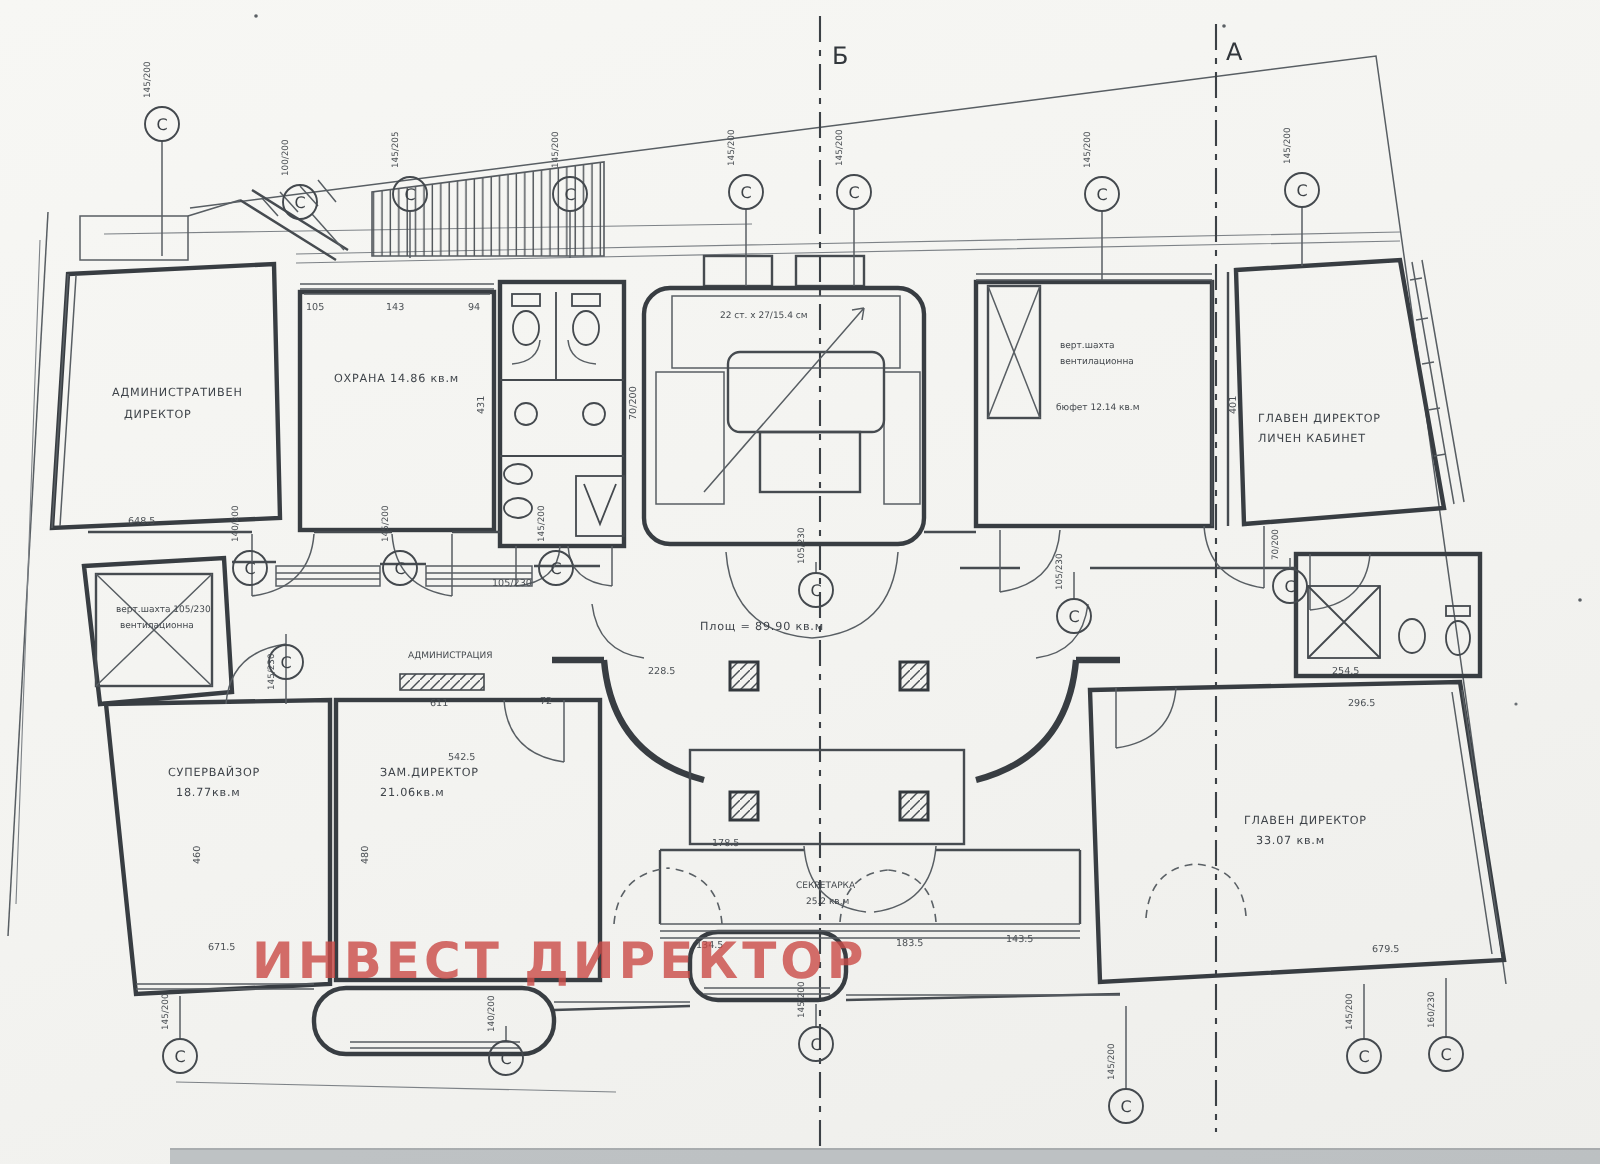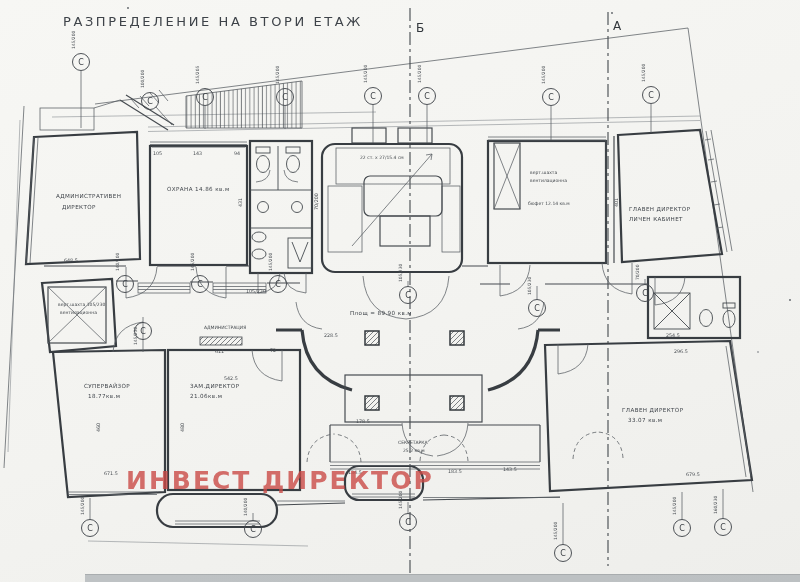--- a/index.html
+++ b/index.html
@@ -28,21 +28,20 @@
   .ms{font-size:8px;text-anchor:middle;fill:#3c4146;}
   .md{font-size:4.4px;fill:#4a4f54;}
   .mc{fill:none;stroke:#44494e;stroke-width:.95;}
   .fix{stroke:#44494e;stroke-width:.9;fill:none;}
 </style>
 </head>
 <body>
 
 <div class="page">
 
-  <div class="title">РАЗПРЕДЕЛЕНИЕ НА ВТОРИ ЕТАЖ</div>
 
   <svg width="800" height="582" viewBox="0 0 800 582">
     <defs>
       <pattern id="pv4" width="4.2" height="10" patternUnits="userSpaceOnUse">
         <path d="M2,0V10" stroke="#4a4f54" stroke-width=".7"></path>
         </pattern>
       <pattern id="pv9" width="9" height="12" patternUnits="userSpaceOnUse">
         <path d="M4.5,0V12" stroke="#4a4f54" stroke-width=".8"></path>
         </pattern>
       <pattern id="ph8" width="12" height="8" patternUnits="userSpaceOnUse">

